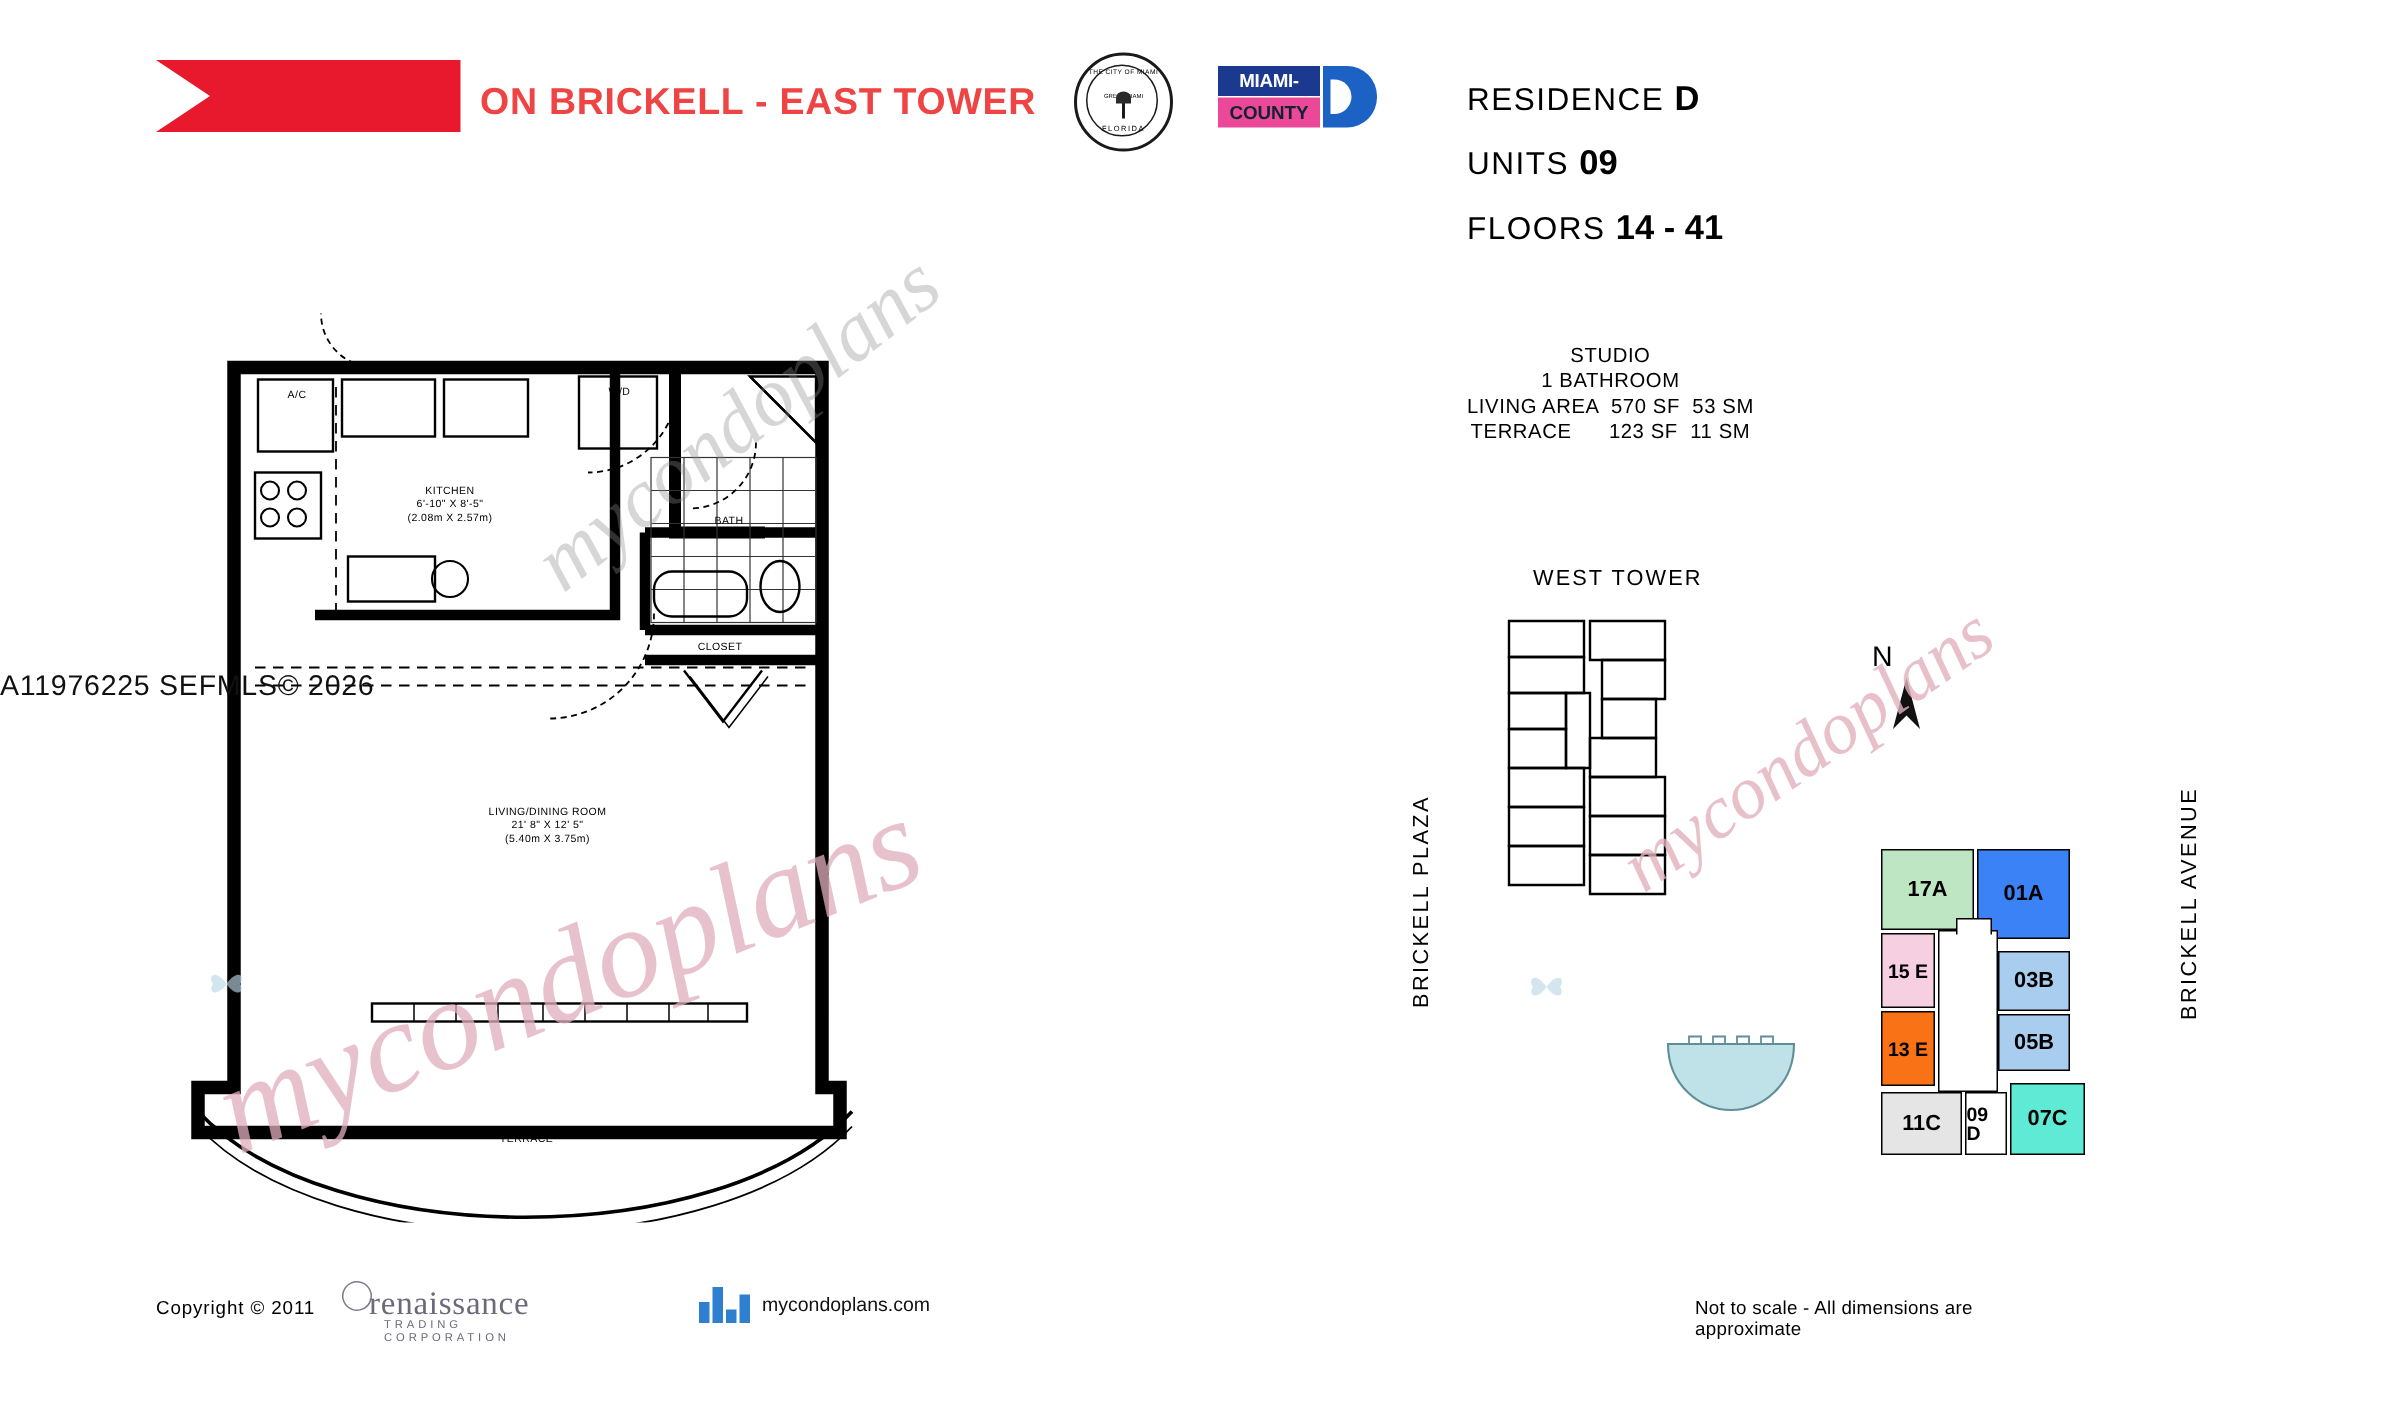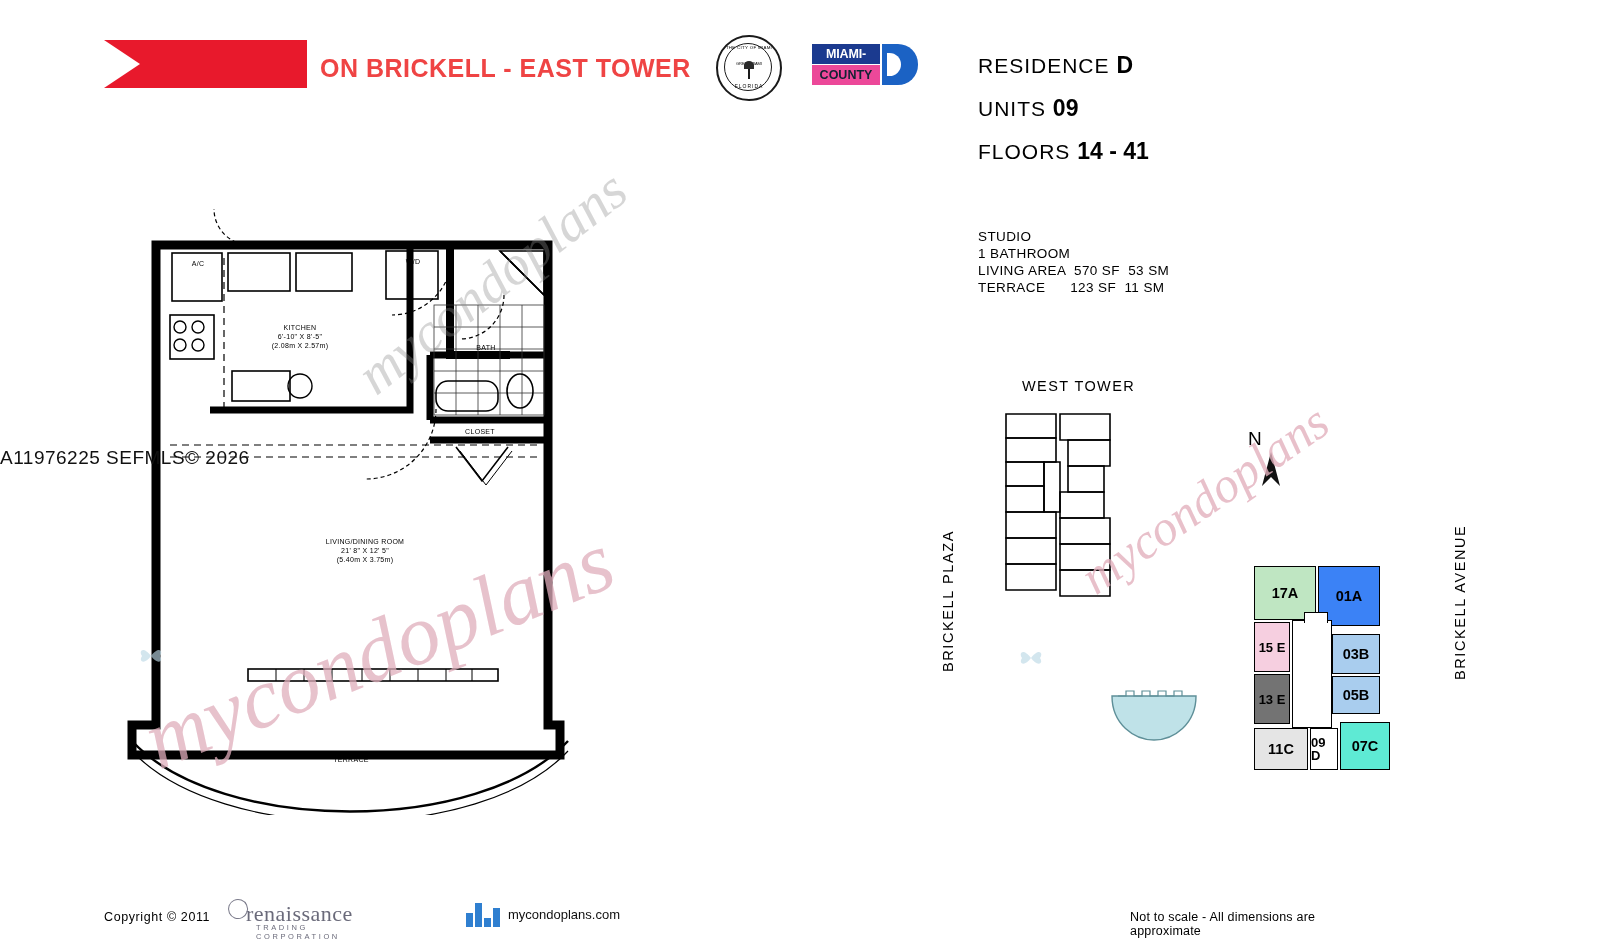--- a/index.html
+++ b/index.html
@@ -45,42 +45,42 @@
      border-radius:0 20px 20px 0;}
   .md-d:after{content:"";position:absolute;left:5px;top:9px;width:14px;height:23px;background:#fff;
      border-radius:0 12px 12px 0;}
 
   
   .res{position:absolute;left:978px;top:52px;}
   .res-row{font-size:21px;letter-spacing:1px;margin-bottom:16px;}
   .res-row b{font-size:23px;font-weight:bold;letter-spacing:0;}
 
   .specs{position:absolute;left:978px;top:228px;font-size:13.5px;line-height:17px;letter-spacing:.4px;}
-  .specs .r{white-space:pre;}
+  .specs .r{white-space:pre;text-align:center;}
 
   
   .west-tower{position:absolute;left:1022px;top:378px;font-size:14.5px;letter-spacing:1.4px;}
   .vlabel{position:absolute;font-size:14.5px;letter-spacing:1.6px;
      transform-origin:0 0;transform:rotate(-90deg);white-space:nowrap;}
   .brickell-plaza{left:940px;top:672px;}
   .brickell-avenue{left:1452px;top:680px;}
 
   
   .north{position:absolute;left:1248px;top:428px;width:46px;height:64px;}
   .north .n{position:absolute;left:0;top:0;font-size:19px;}
   .north svg{position:absolute;left:10px;top:22px;}
 
   
   .keyplan{position:absolute;left:1252px;top:566px;width:140px;height:204px;}
   .kp{position:absolute;box-sizing:border-box;border:1.4px solid #000;
       font-size:14.5px;font-weight:bold;display:flex;align-items:center;justify-content:center;}
   .kp.small{font-size:13px;line-height:13px;flex-direction:column;}
 
   
-  .footer{position:absolute;left:0;top:903px;width:1384px;height:40px;font-size:12.5px;}
+  .footer{position:absolute;left:0;top:858px;width:1384px;height:40px;font-size:12.5px;}
   .copy{position:absolute;left:104px;top:7px;letter-spacing:.6px;}
   .ren{position:absolute;left:228px;top:-10px;width:160px;height:44px;color:#5b5b6b;}
   .ren-name{position:absolute;left:18px;top:8px;font-size:22px;letter-spacing:.5px;
      font-family:"Liberation Serif",serif;color:#6a6a7a;}
   .ren-sub{position:absolute;left:28px;top:30px;font-size:7.5px;letter-spacing:2.6px;color:#6a6a7a;}
   .ren-mark{position:absolute;left:0;top:6px;width:18px;height:18px;border:1.4px solid #7a7a8a;
      border-radius:50%;transform:rotate(20deg);}
   .mcp{position:absolute;left:466px;top:-4px;width:220px;height:34px;}
   .mcp-bars{position:absolute;left:0;top:2px;width:36px;height:26px;}
   .mcp-bars i{position:absolute;bottom:0;background:#2f7fd0;display:block;}
@@ -289,21 +289,21 @@
   <div class="kp" style="left:2px;top:0;width:62px;height:54px;background:#bfe6c2;">
     <span>17A</span>
   </div>
   <div class="kp" style="left:66px;top:0;width:62px;height:60px;background:#3b82f6;">
     <span>01A</span>
   </div>
 
   <div class="kp small" style="left:2px;top:56px;width:36px;height:50px;background:#f6cfe0;">
     <span style="white-space:pre-line">15 E</span>
   </div>
-  <div class="kp small" style="left:2px;top:108px;width:36px;height:50px;background:#737373;">
+  <div class="kp small" style="left:2px;top:108px;width:36px;height:50px;background:#f97316;">
     <span style="white-space:pre-line">13 E</span>
   </div>
 
   <div class="kp" style="left:80px;top:68px;width:48px;height:40px;background:#a9cdee;">
     <span>03B</span>
   </div>
   <div class="kp" style="left:80px;top:110px;width:48px;height:38px;background:#a9cdee;">
     <span>05B</span>
   </div>
 

